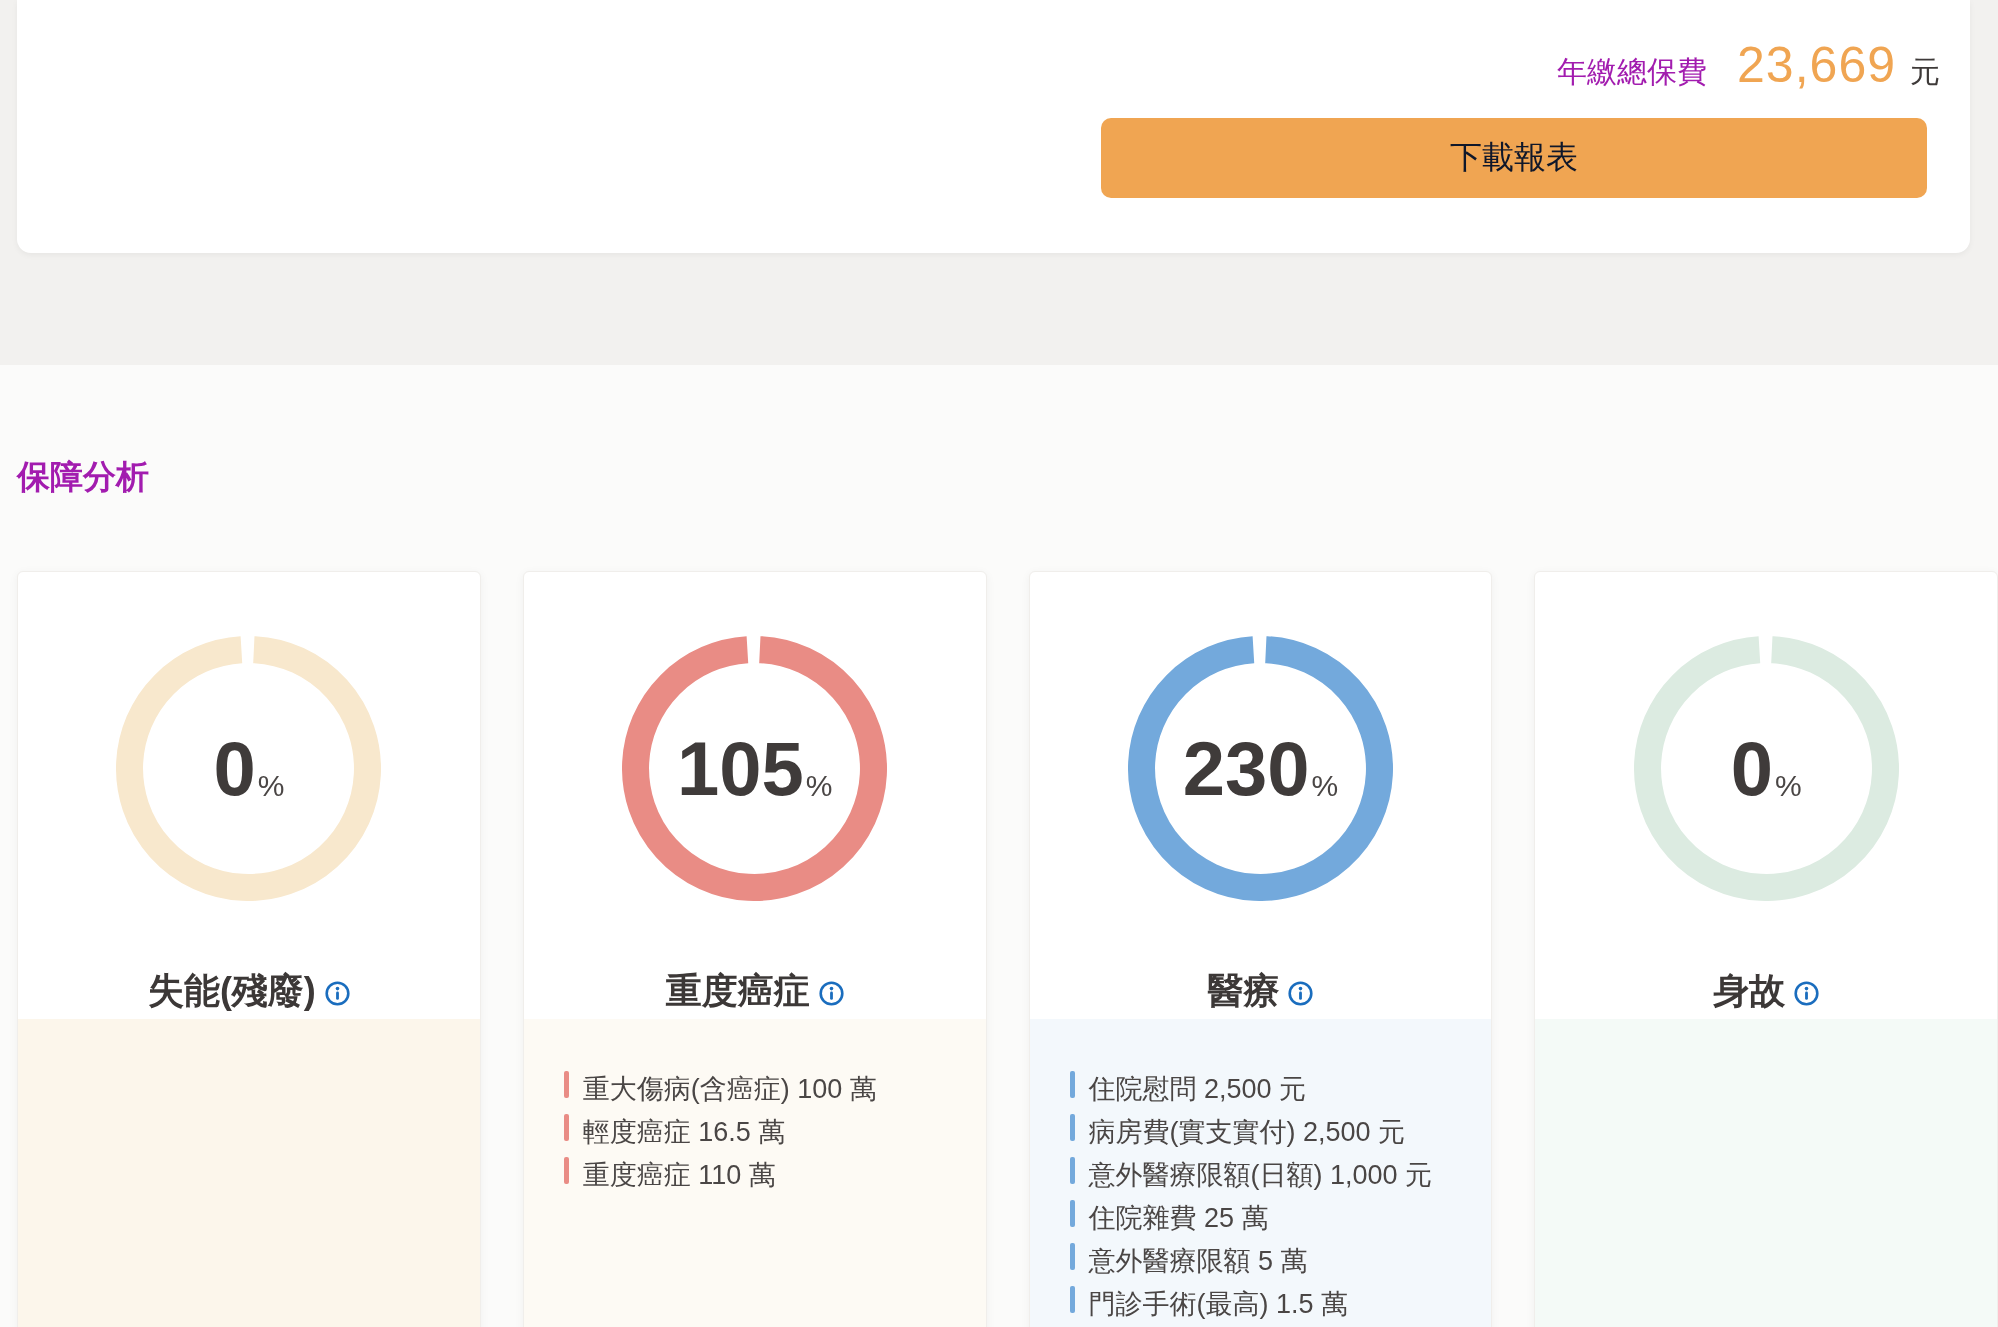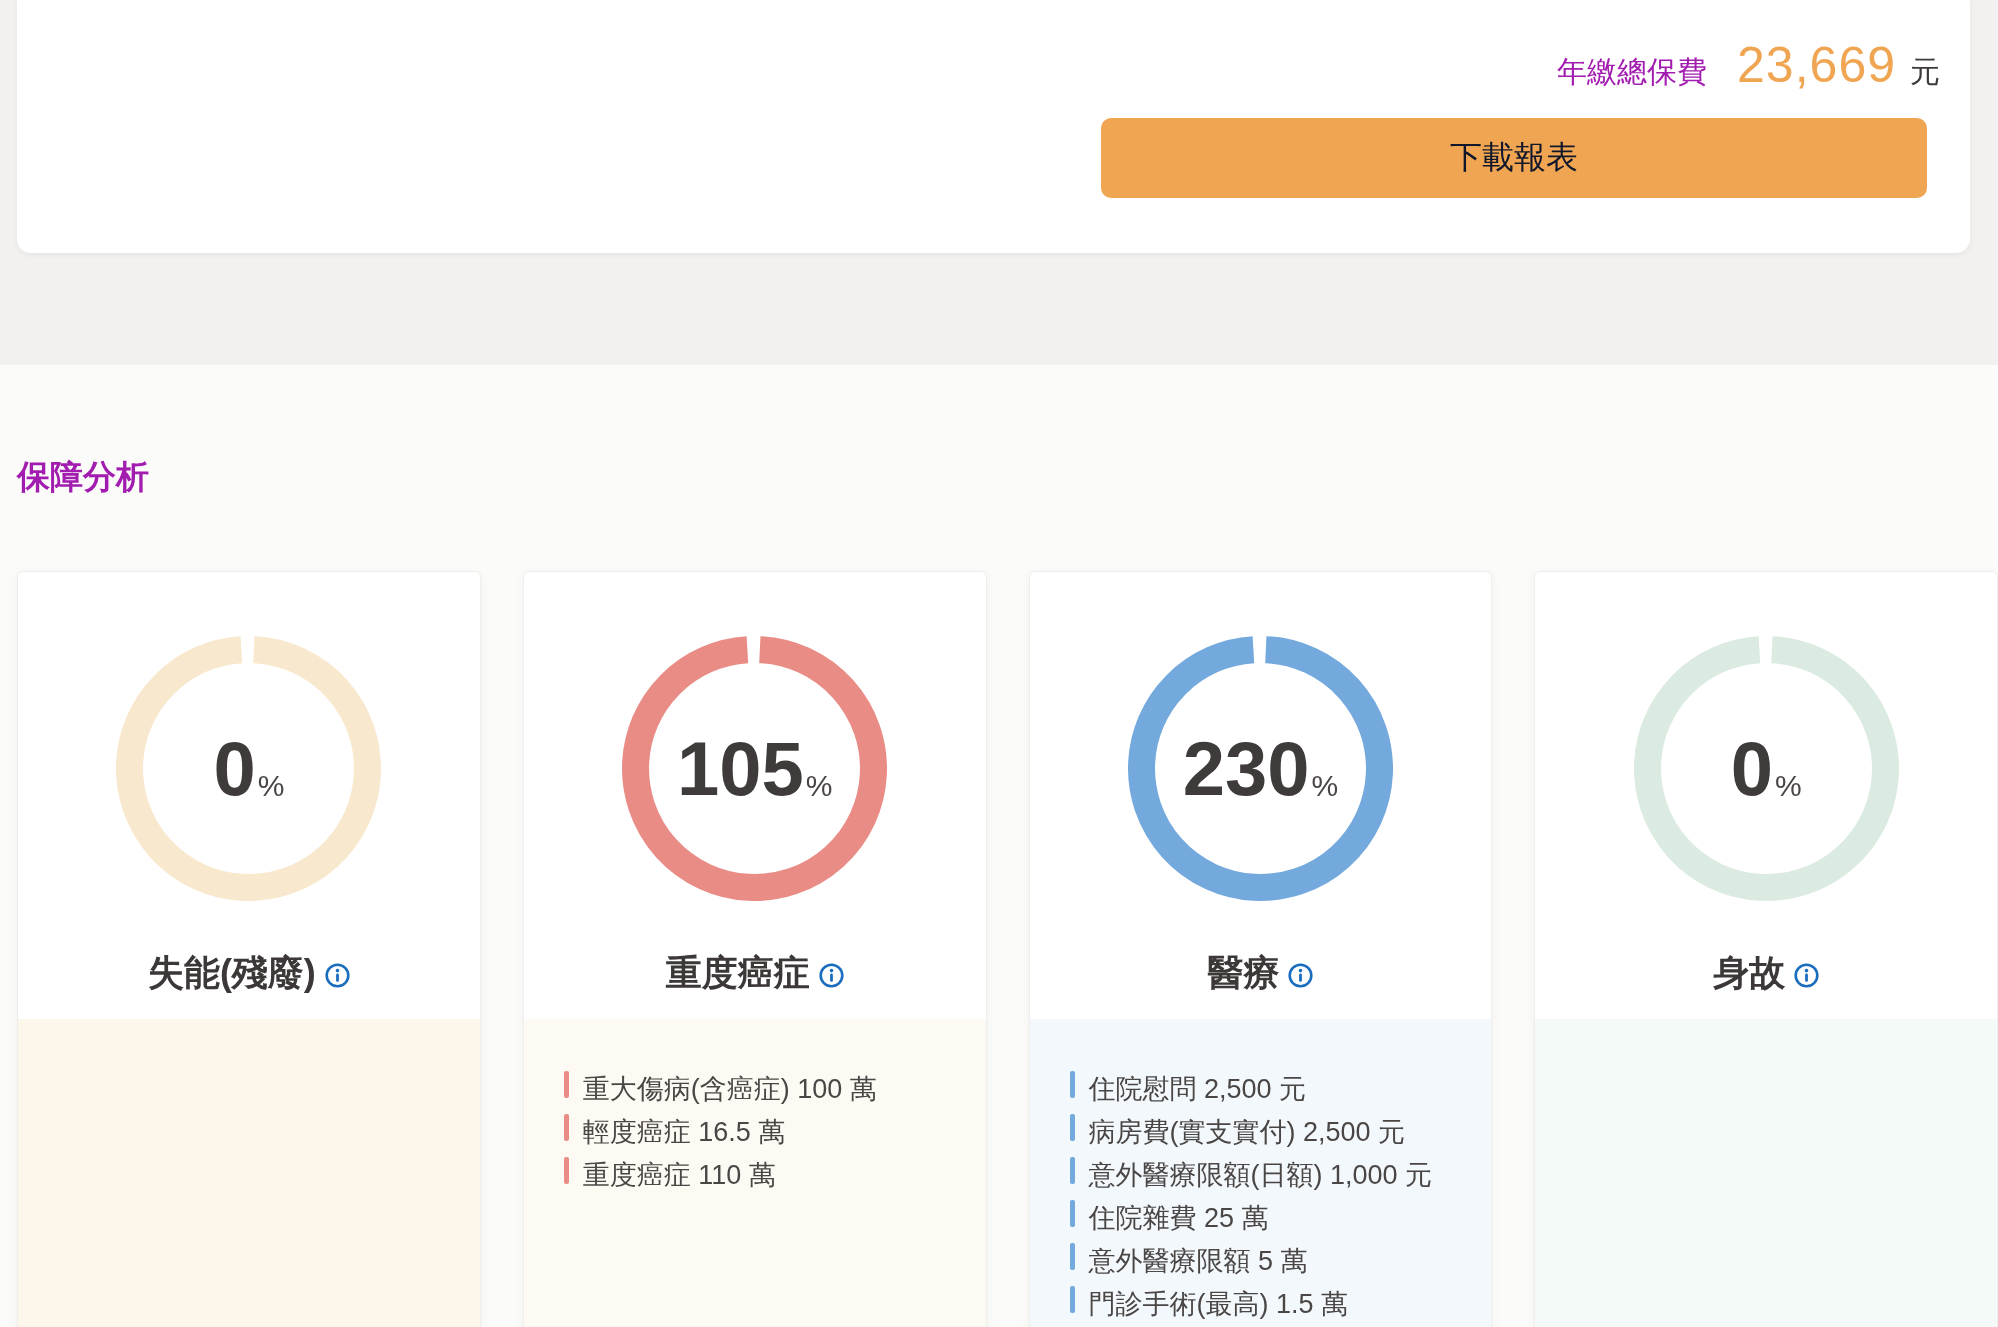--- a/index.html
+++ b/index.html
@@ -39,21 +39,21 @@
   }
   .card-top { height:447px; display:flex; flex-direction:column; align-items:center; }
   .ring-wrap { position:relative; width:265px; height:265px; margin-top:64px; }
   .ring-wrap svg { width:265px; height:265px; display:block; }
   .percent {
     position:absolute; inset:0; display:flex; align-items:center; justify-content:center;
     gap:2px;
   }
   .percent .num { font-size:76px; font-weight:bold; color:#3f3b3a; line-height:1; }
   .percent .sign { font-size:30px; color:#4a4645; align-self:center; margin-top:34px; }
-  .card-title-row { margin-top:48px; display:flex; align-items:center; gap:9px; }
+  .card-title-row { margin-top:66px; display:flex; align-items:center; gap:9px; }
   .card-title { font-size:36px; font-weight:bold; color:#3c3837; }
   .info-icon { width:25px; height:25px; display:inline-flex; cursor:pointer; margin-top:4px; }
 
   .card-panel { flex:1; padding:52px 36px 0 40px; }
   .item-row { display:flex; height:43px; }
   .item-bar { width:5px; height:27px; border-radius:2px; margin-right:14px; flex:none; }
   .item-text { font-size:27px; color:#4a4645; white-space:nowrap; }
 </style>
 </head>
 <body>

